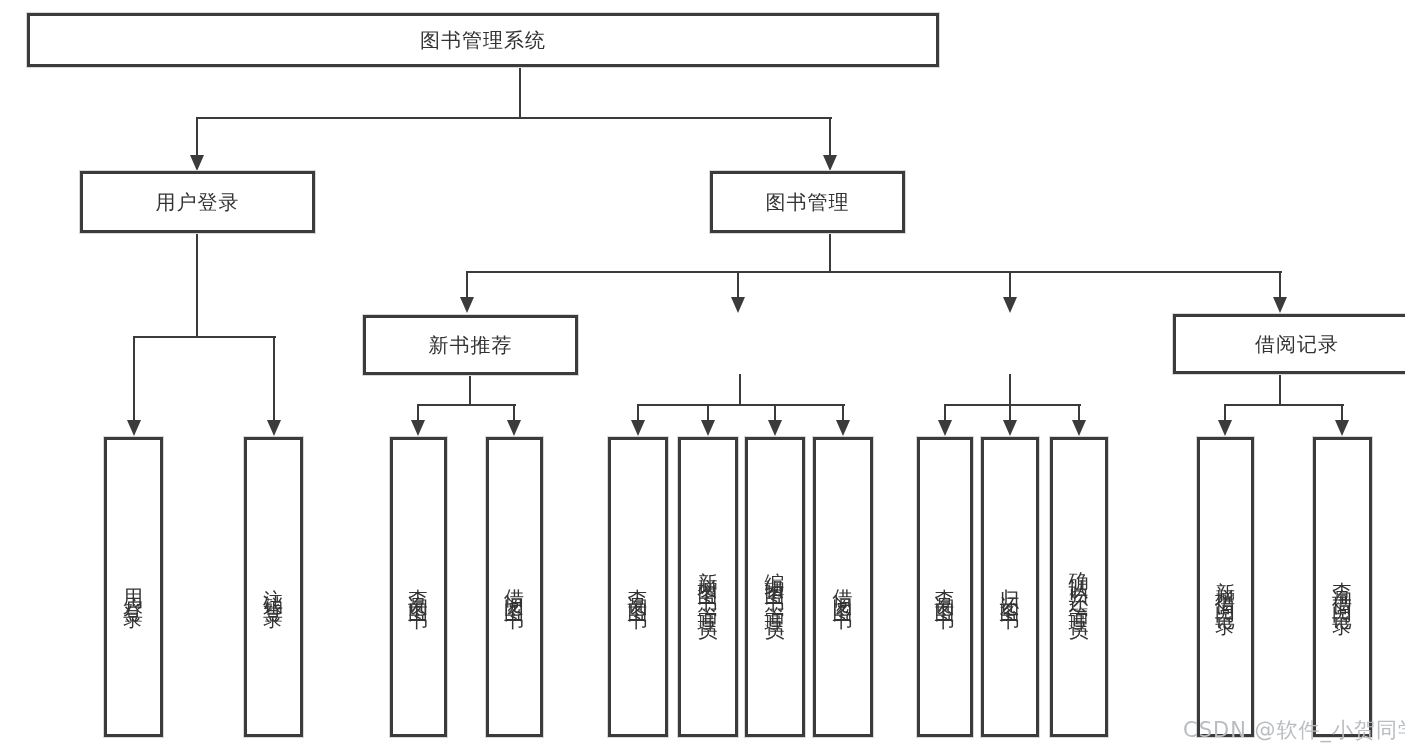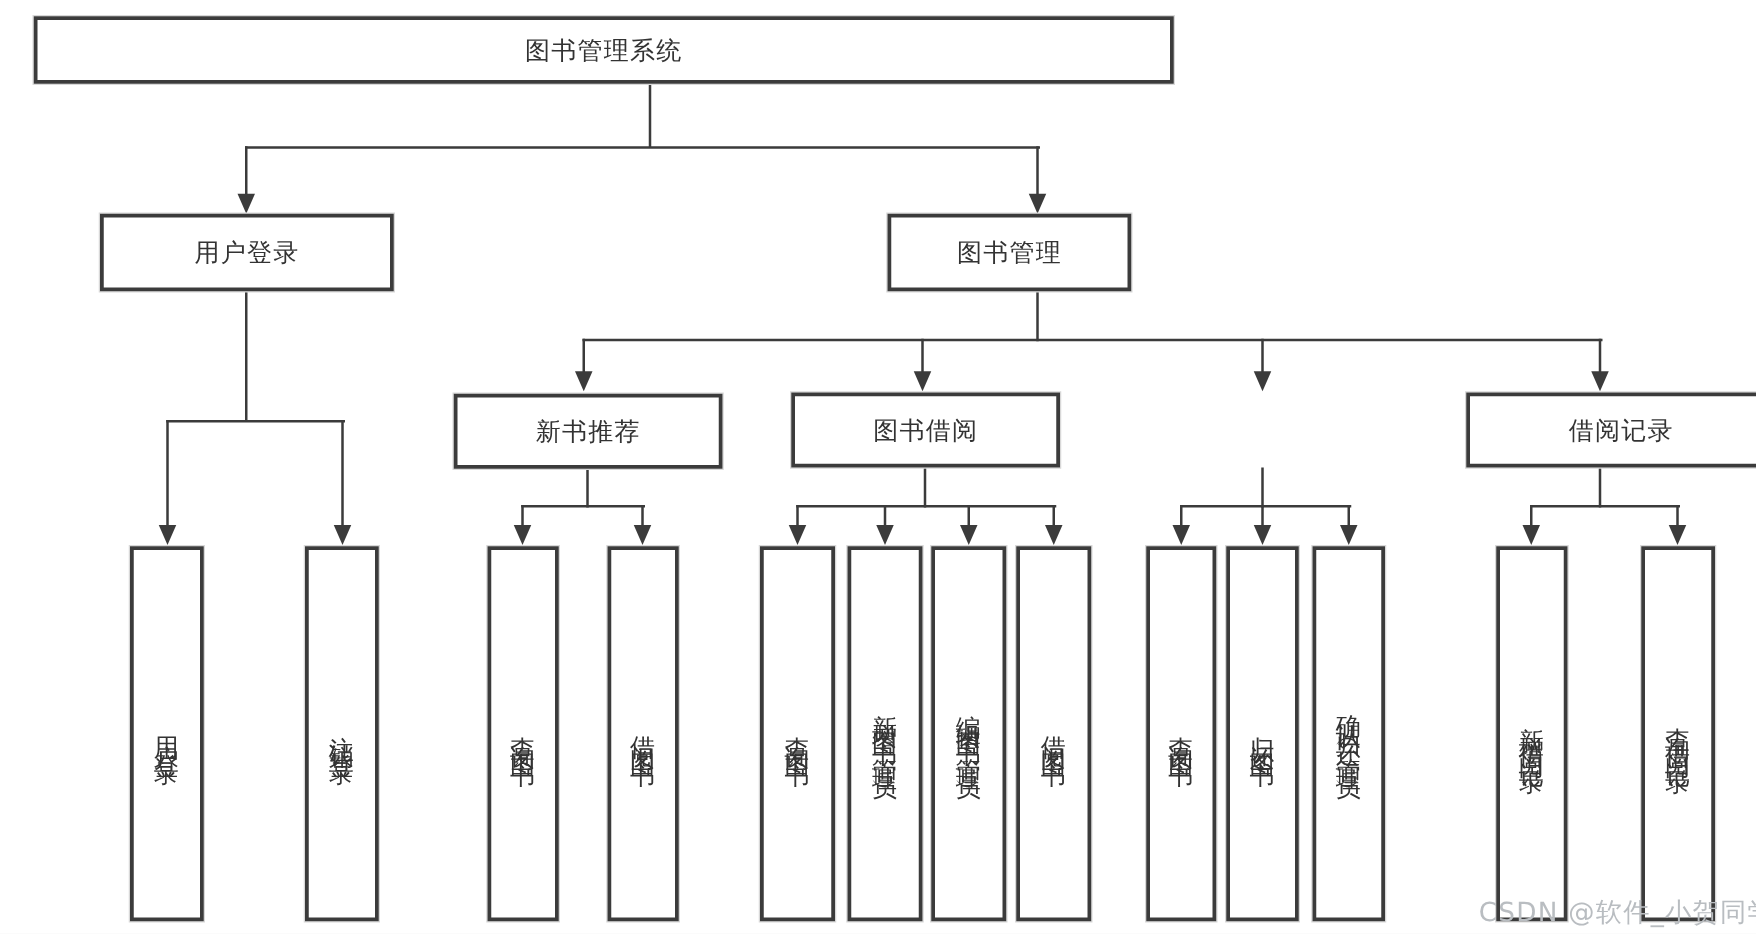--- a/index.html
+++ b/index.html
@@ -102,23 +102,20 @@
   <div class="box" style="left:80px; top:171px; width:235px; height:62px;">
     <span>用户登录</span>
   </div>
   <div class="box" style="left:710px; top:171px; width:195px; height:62px;">
     <span>图书管理</span>
   </div>
 
   <div class="box" style="left:363px; top:315px; width:215px; height:60px;">
     <span>新书推荐</span>
   </div>
-  <div class="box" style="left:633px; top:314px; width:215px; height:60px;">
-    <span>图书借阅</span>
-  </div>
   <div class="box" style="left:1173px; top:314px; width:248px; height:60px;">
     <span>借阅记录</span>
   </div>
 
   <div class="box vbox" style="left:104px; top:437px; width:59px; height:300px;">
     <span class="vlabel">用户登录</span>
   </div>
   <div class="box vbox" style="left:244px; top:437px; width:59px; height:300px;">
     <span class="vlabel">注销登录</span>
   </div>

